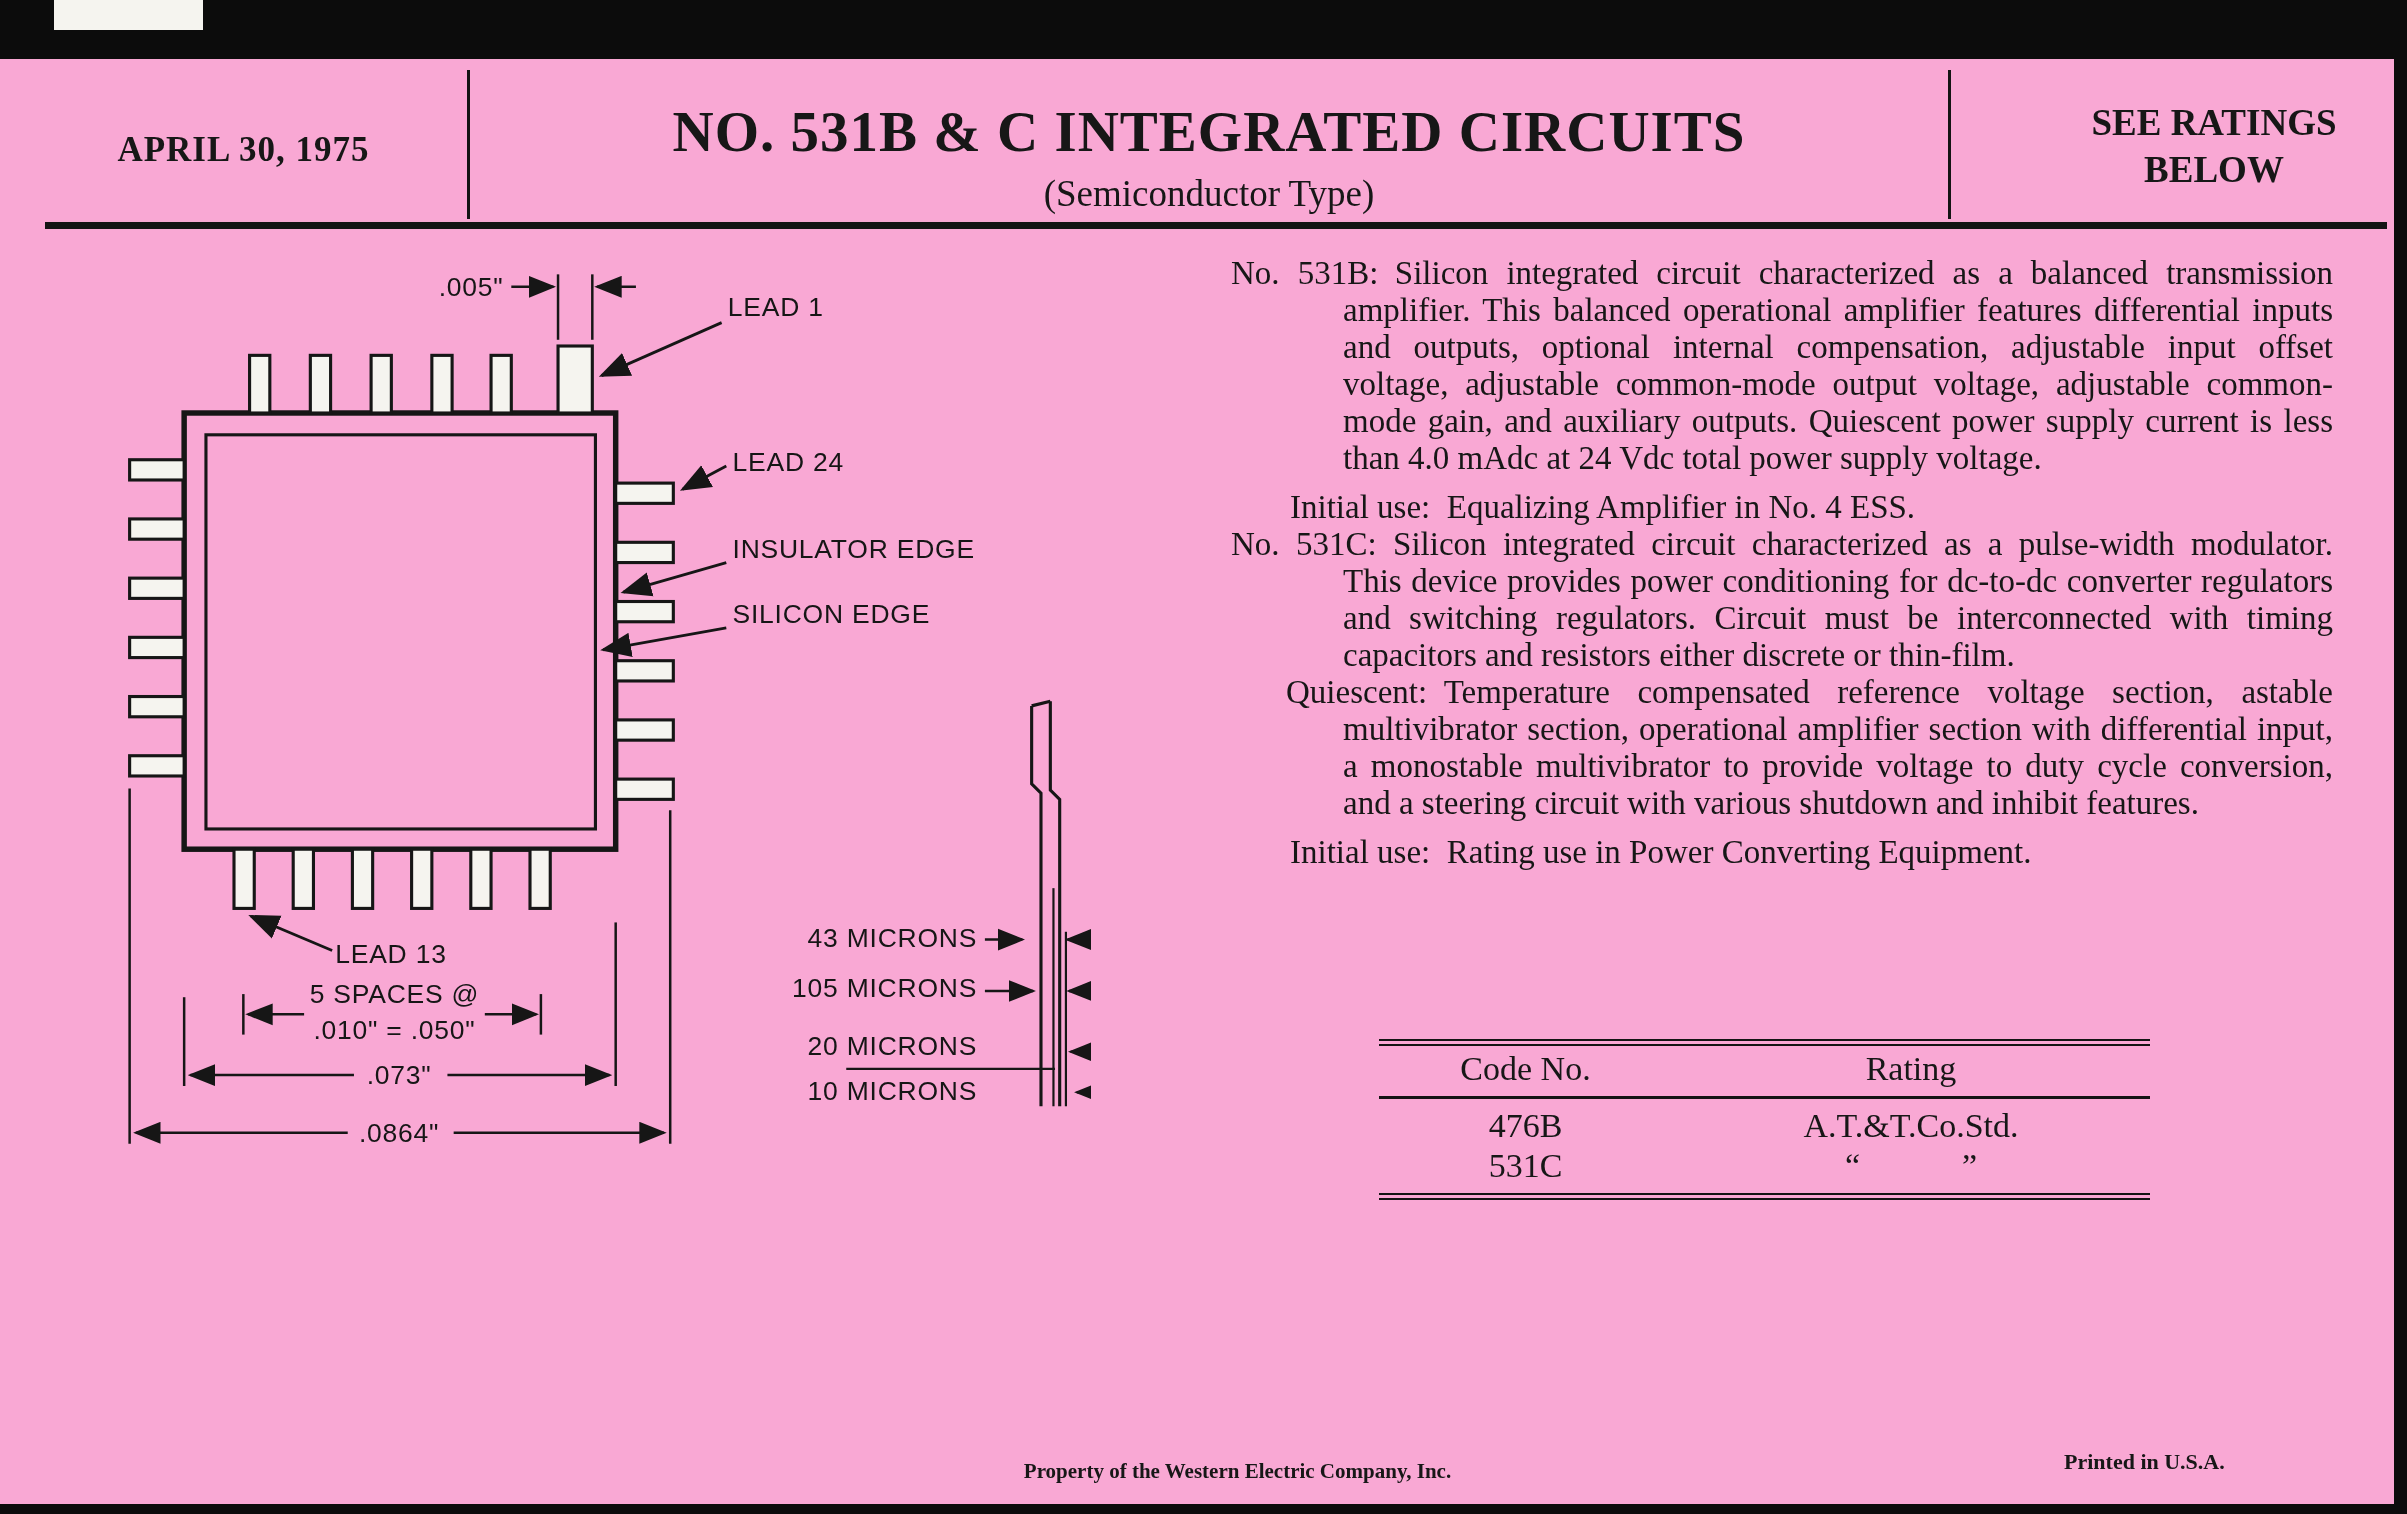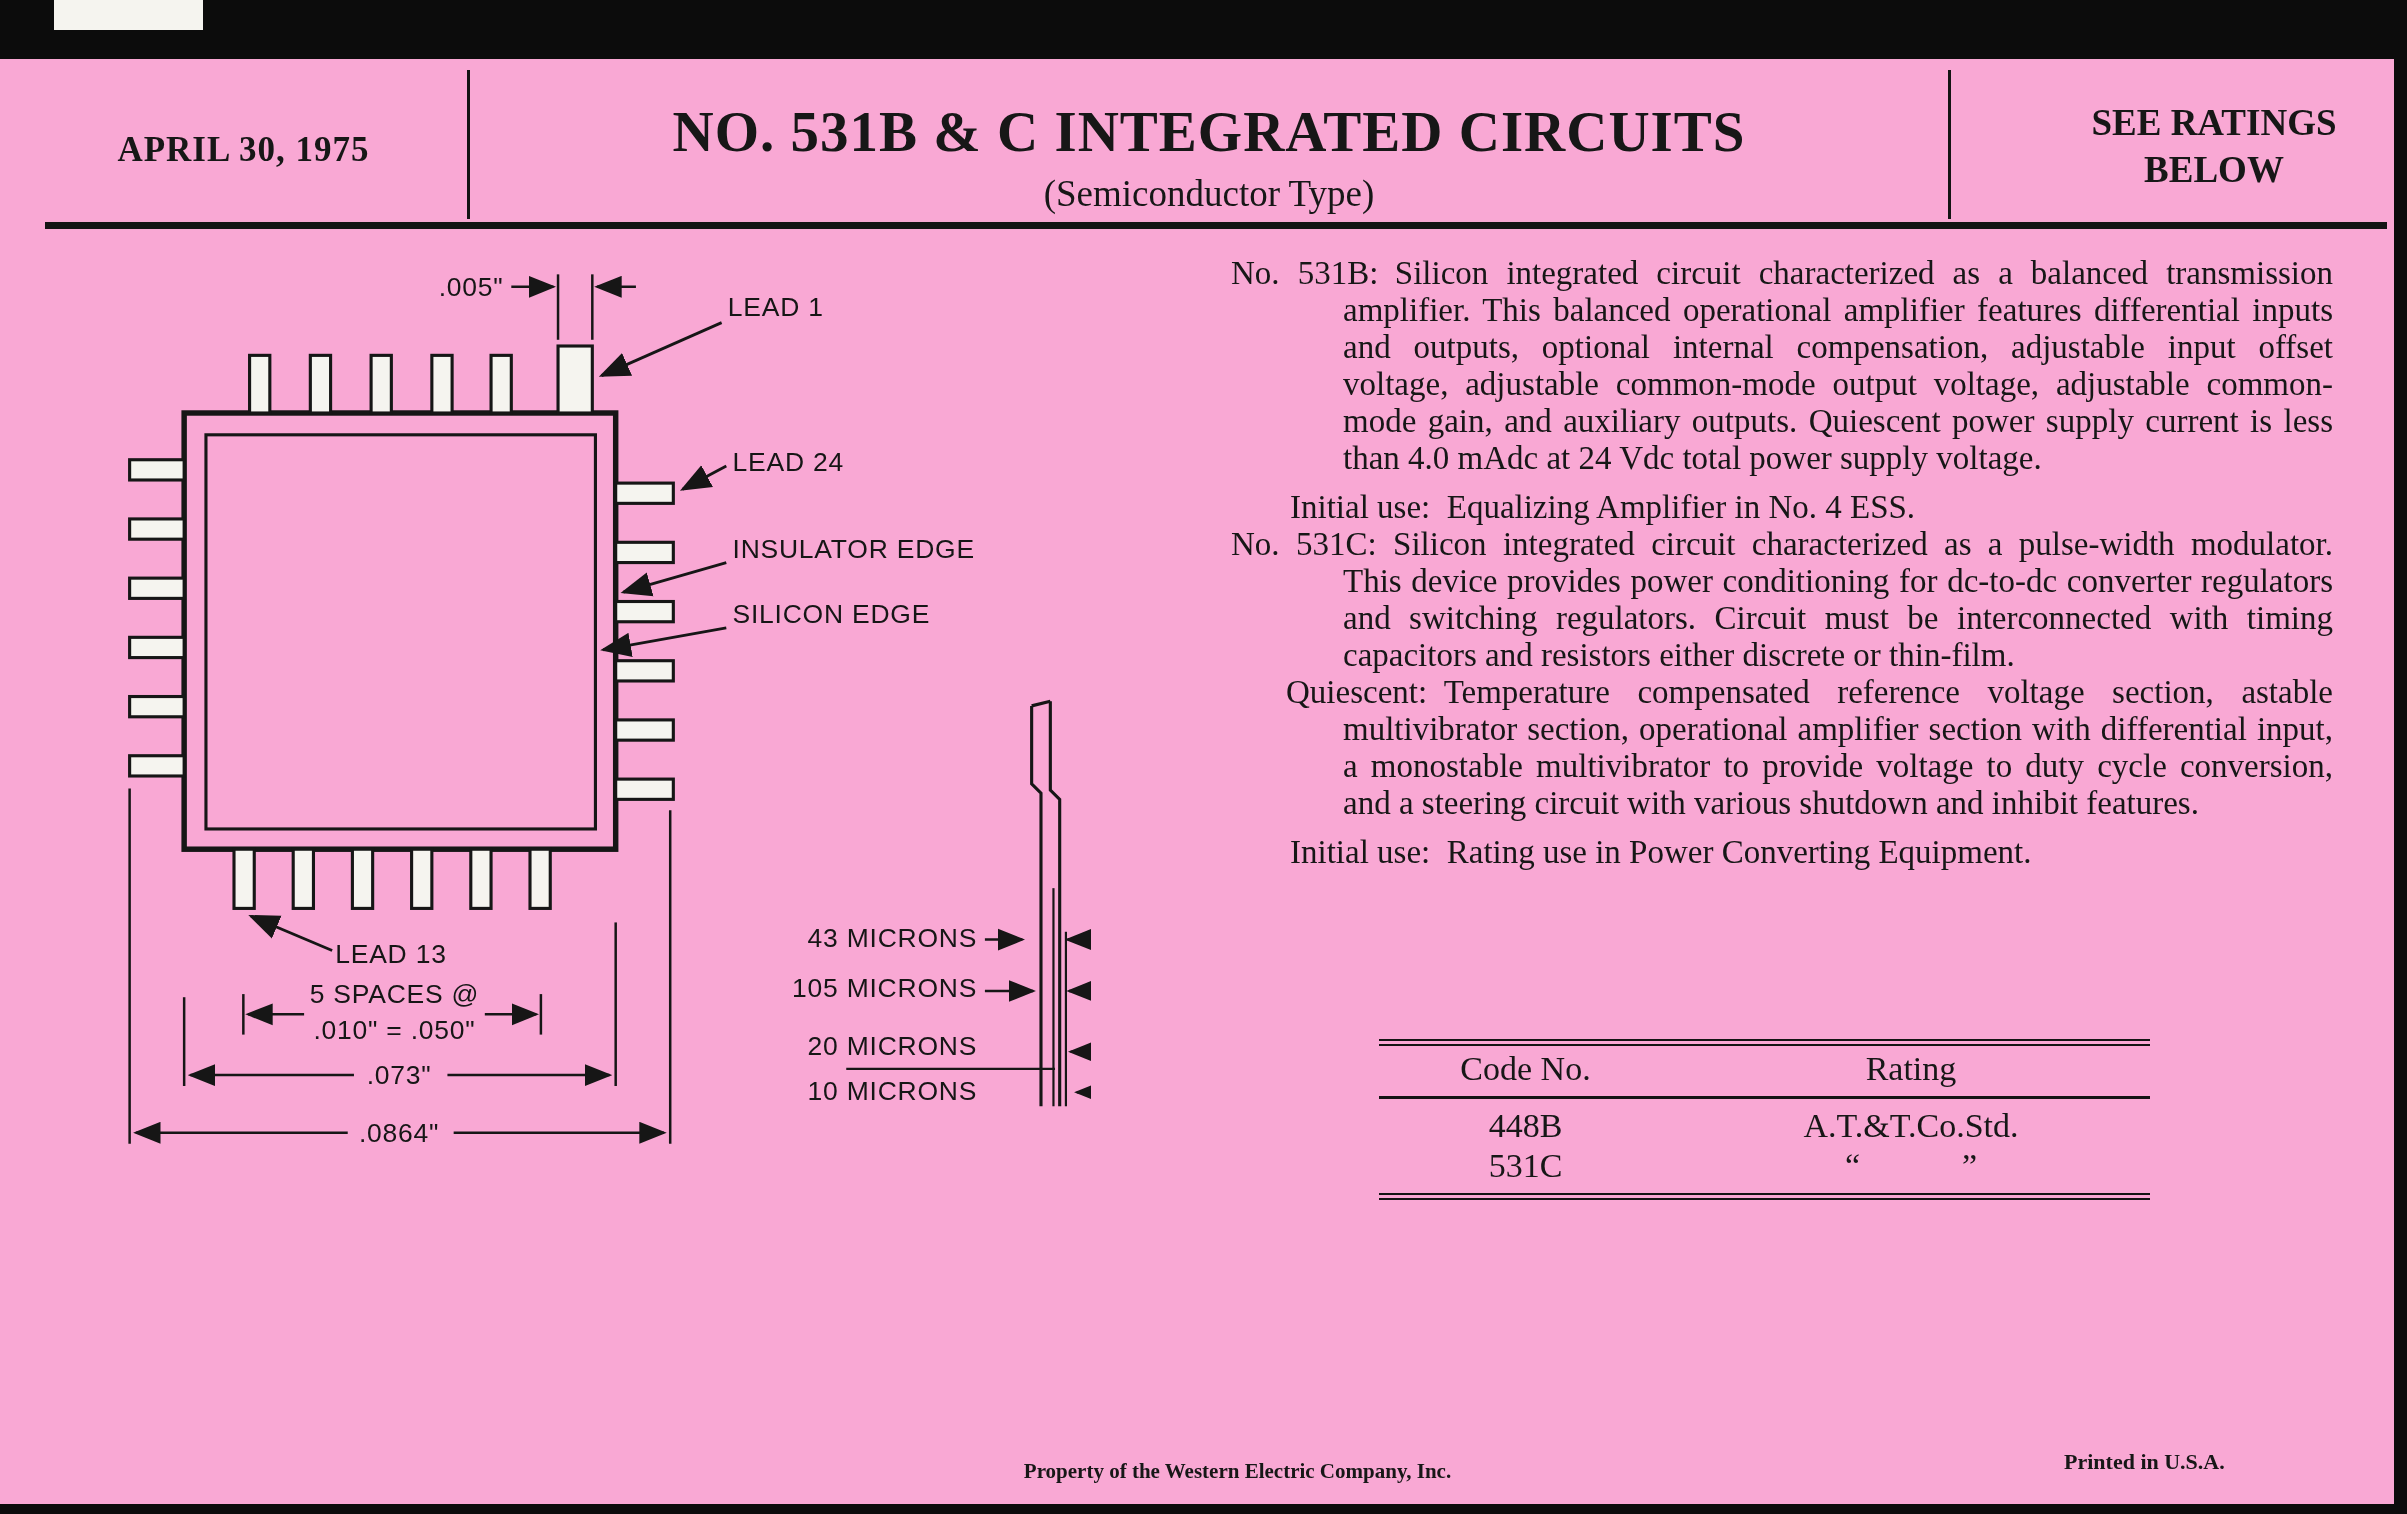--- a/index.html
+++ b/index.html
@@ -221,21 +221,21 @@
 
   <table class="ratings-table">
     <thead>
       <tr>
         <th class="col-code">Code No.</th>
         <th class="col-rating">Rating</th>
       </tr>
     </thead>
     <tbody>
       <tr class="first">
-        <td>448B</td>
+        <td>476B</td>
         <td>A.T.&amp;T.Co.Std.</td>
       </tr>
       <tr class="last">
         <td>531C</td>
         <td>“   ”</td>
       </tr>
     </tbody>
   </table>
 
   <div class="property">Property of the Western Electric Company, Inc.</div>

